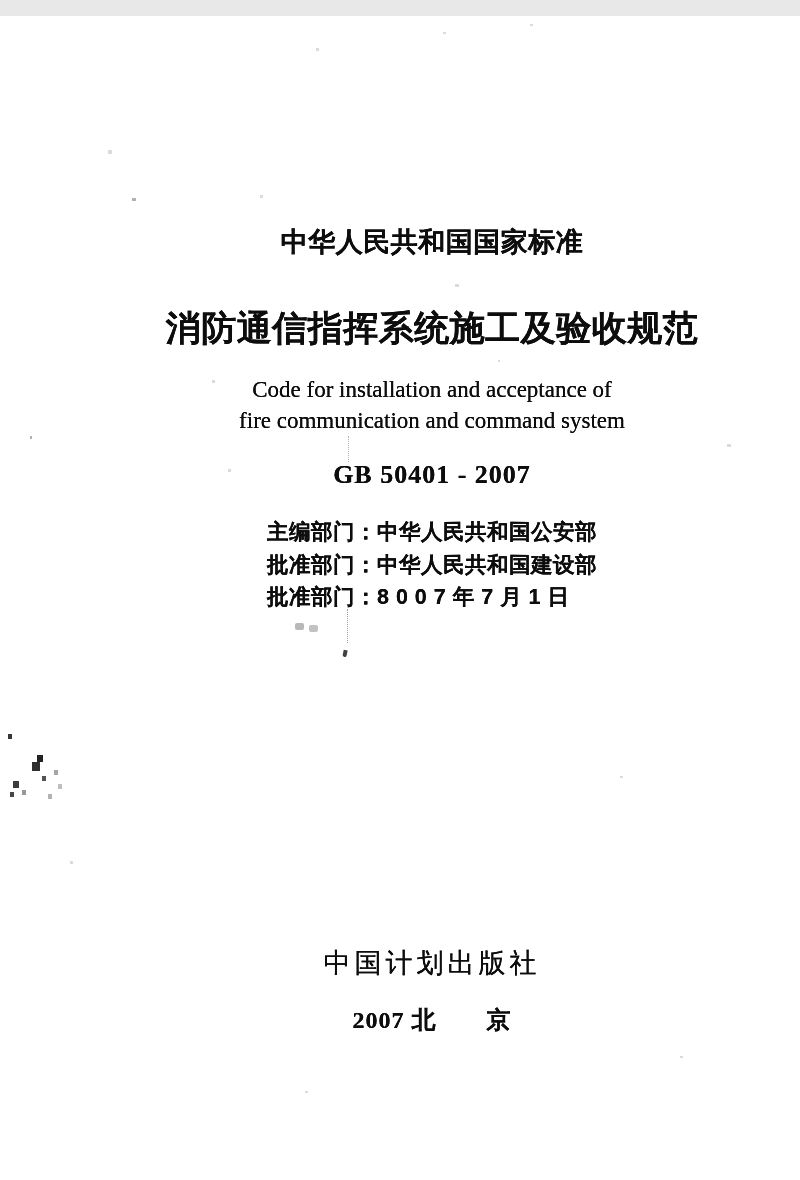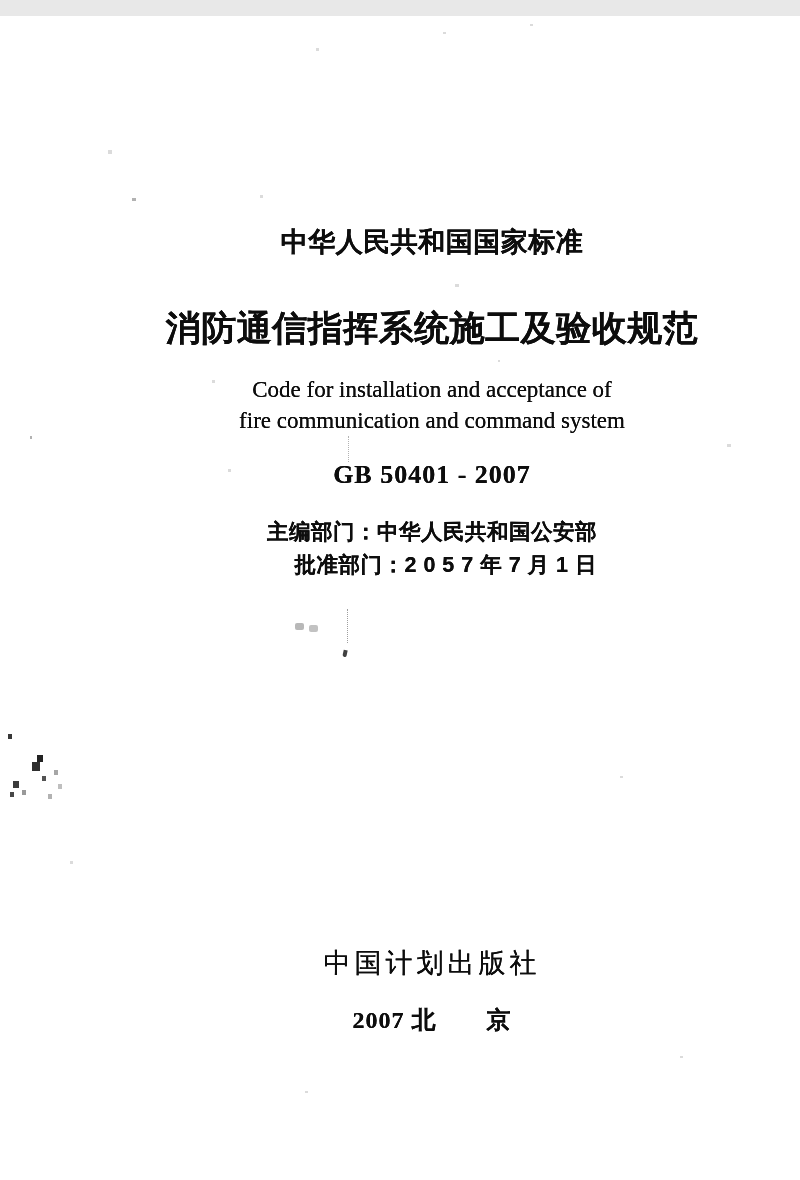--- a/index.html
+++ b/index.html
@@ -57,21 +57,21 @@
     top: 444px;
     font-family: "Liberation Serif", serif;
     font-weight: bold;
     font-size: 26px;
     letter-spacing: 1px;
     text-shadow: 0 0 0.5px #000;
   }
   .meta-wrap { top: 500px; }
   .meta-block {
     display: inline-block;
-    text-align: right;
+    text-align: left;
     font-family: "Liberation Sans", sans-serif;
     font-weight: bold;
     font-size: 21.5px;
     line-height: 32.5px;
     letter-spacing: 0.5px;
     text-shadow: 0 0 0.4px #000;
   }
   .publisher {
     top: 929px;
     font-family: "Liberation Serif", serif;
@@ -163,21 +163,22 @@
     <div class="centered title-en">
       <div>Code for installation and acceptance of</div>
       <div>fire communication and command system</div>
     </div>
 
     <div class="centered std-no">GB 50401 - 2007</div>
 
     <div class="centered meta-wrap">
       <div class="meta-block">
         <div><span>主编部门：</span><span>中华人民共和国公安部</span></div>
-        <div><span>批准部门：</span><span>2 0 5 7 年 7 月 1 日</span></div>
+        <div><span>批准部门：</span><span>中华人民共和国建设部</span></div>
+        <div><span>批准部门：</span><span>8 0 0 7 年 7 月 1 日</span></div>
       </div>
     </div>
 
     <div class="centered publisher">中国计划出版社</div>
 
     <div class="centered imprint">2007 北　　京</div>
   </div>
 
   <div class="edge-cluster"></div>
   <div class="fold-line-a"></div>

